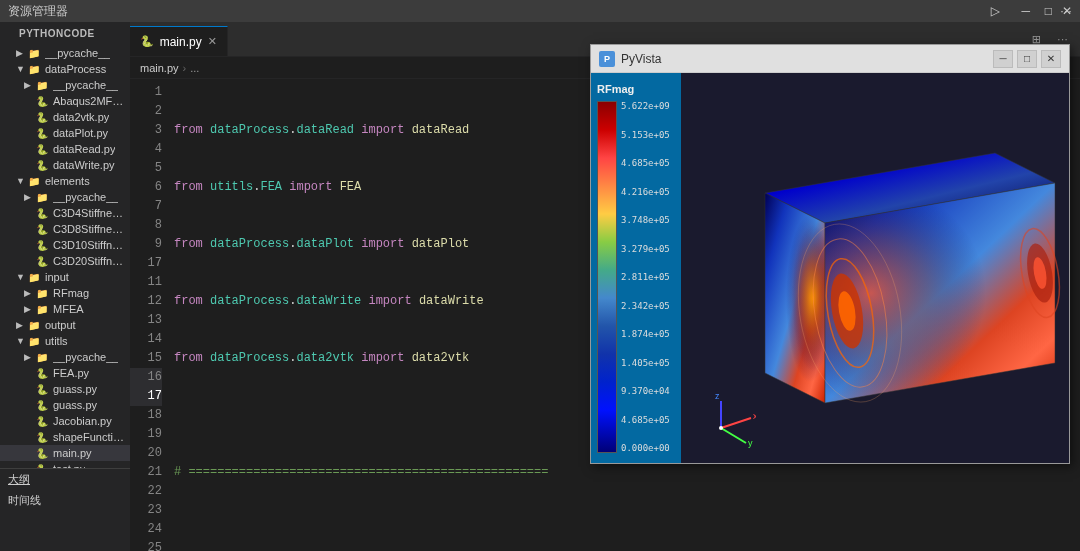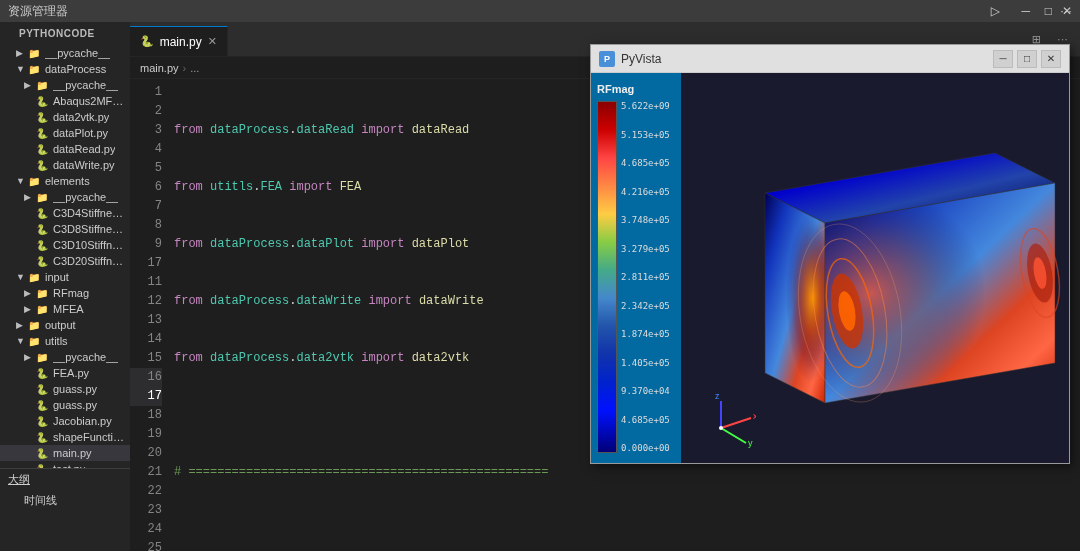--- a/index.html
+++ b/index.html
@@ -496,21 +496,21 @@
     <div class="sidebar-item nested-2">
       <span class="arrow"> </span>
       <span class="file-icon icon-py-orange">🐍</span>
       <span class="item-label">test.py</span>
     </div>
 
     <div style="position:sticky; bottom:0; background:#252526; border-top:1px solid #3e3e3e; margin-top:8px;">
       <div class="sidebar-item" style="padding:3px 8px;text-decoration:underline;">
         <span class="item-label">大纲</span>
       </div>
-      <div class="sidebar-item" style="padding:3px 24px;">
+      <div class="sidebar-item" style="padding:3px 8px;">
         <span class="item-label">时间线</span>
       </div>
     </div>
   </div>
 
   <div class="editor-area">
 
     <div class="tab-bar">
       <div class="tab active">
         <span class="tab-icon">🐍</span>

